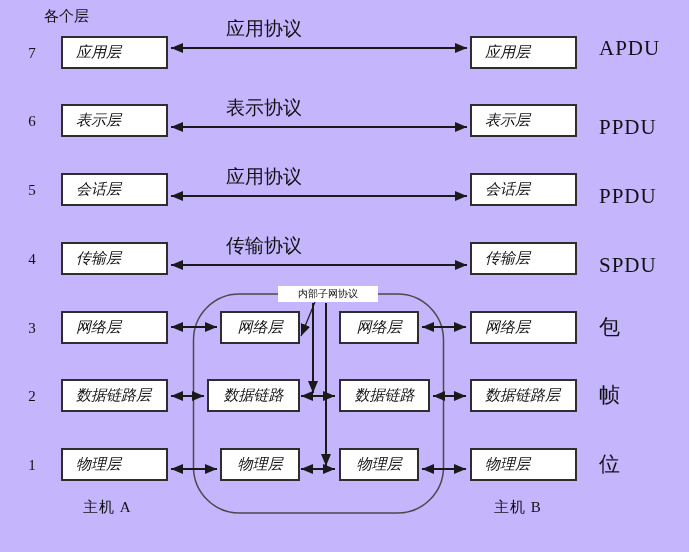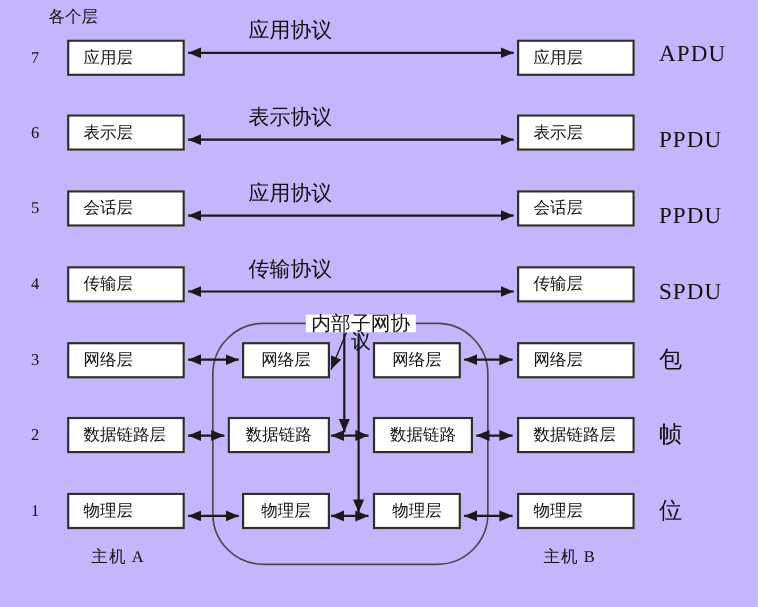--- a/index.html
+++ b/index.html
@@ -15,41 +15,42 @@
   .box{
     position:absolute;
     height:33px;
     box-sizing:border-box;
     background:#ffffff;
     border:2px solid #2e2e2e;
     display:flex;
     align-items:center;
     font-size:15px;
     white-space:nowrap;
+    font-style:italic;
   }
   .host{width:107px;padding-left:13px;}
   .hosta{left:61px;}
   .hostb{left:470px;}
   .router{justify-content:center;}
   .num{
     position:absolute;left:22px;width:20px;
     text-align:center;font-size:15px;line-height:16px;
   }
   .proto{
     position:absolute;left:226px;width:76px;
     text-align:center;font-size:19px;line-height:15px;
   }
   .pdu{
     position:absolute;left:599px;
     font-size:21px;line-height:15px;letter-spacing:1px;
   }
   .caption{position:absolute;font-size:15px;line-height:16px;letter-spacing:1px;}
   .subnet-label{
     position:absolute;left:278px;top:286px;width:100px;height:16px;
-    background:#ffffff;text-align:center;font-size:18px;line-height:16px;
+    background:#ffffff;text-align:center;font-size:10px;line-height:16px;
   }
   .title{position:absolute;left:44px;top:8px;font-size:15px;line-height:16px;}
 </style>
 </head>
 <body>
 
 <div id="canvas">
 
   <svg id="lines" width="689" height="552" viewBox="0 0 689 552">
     <defs>

